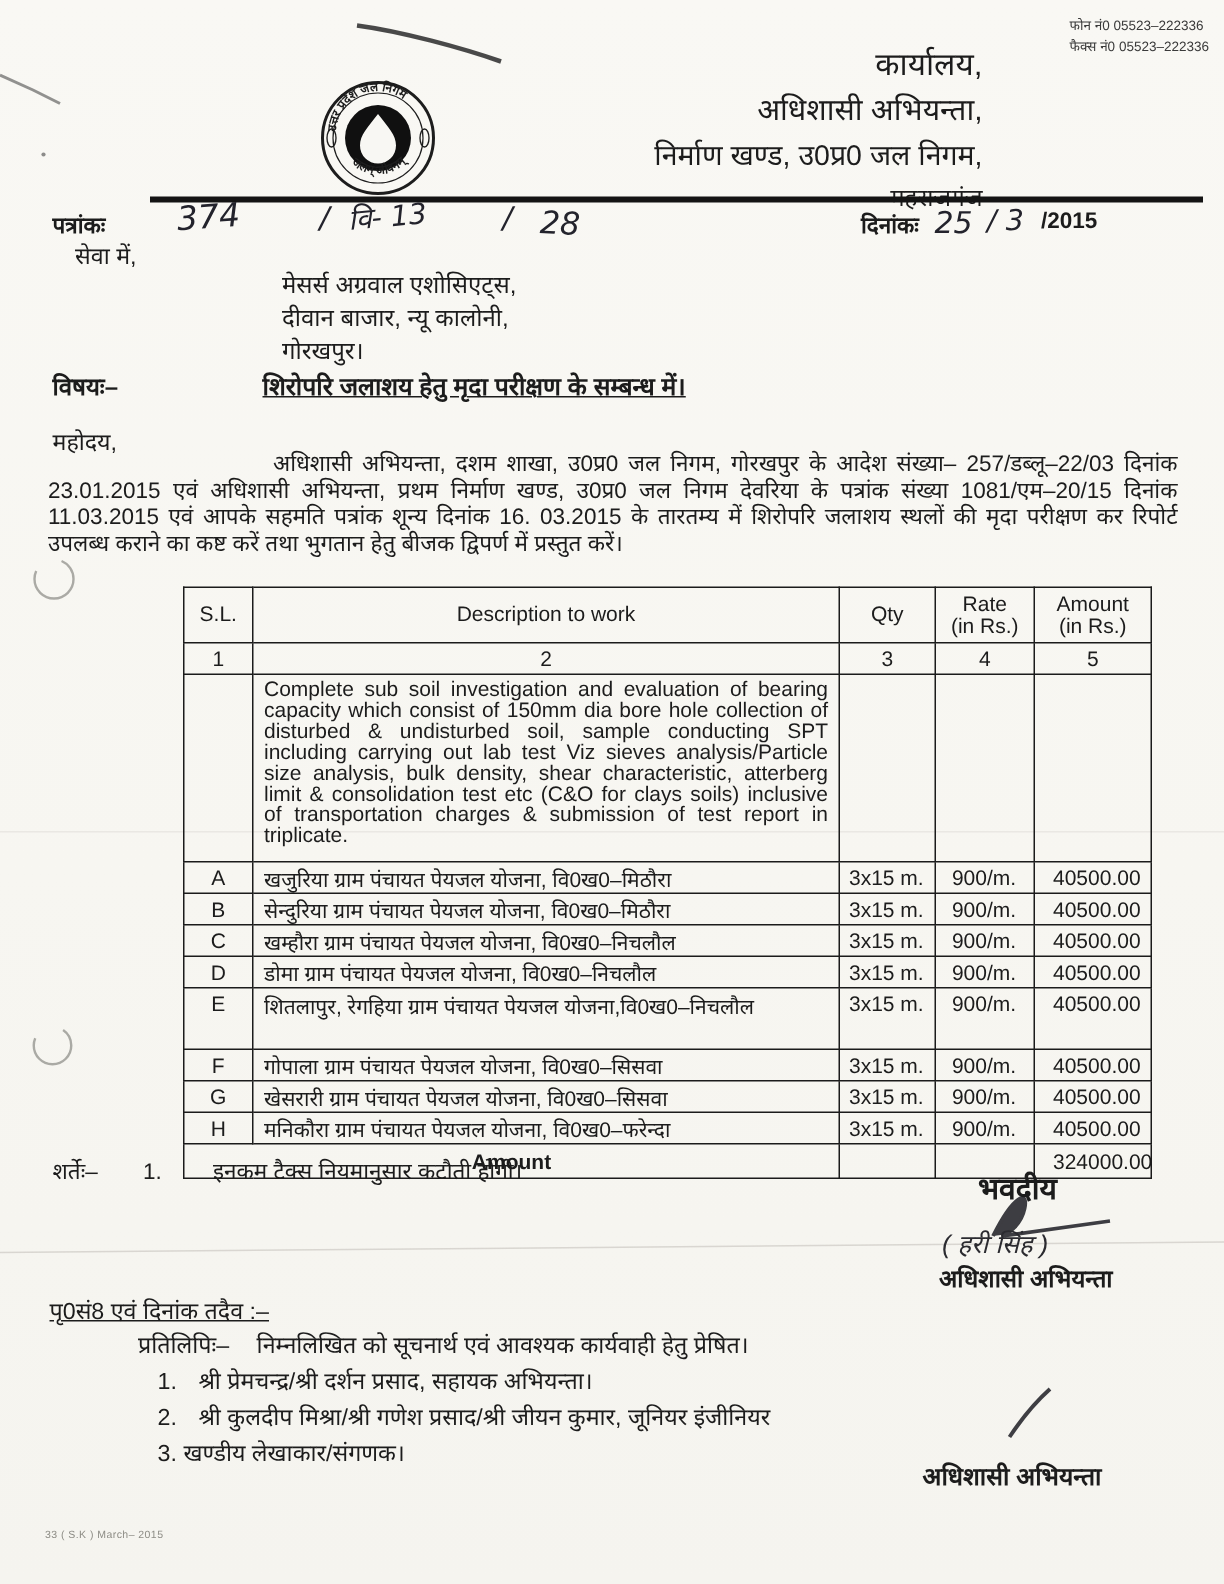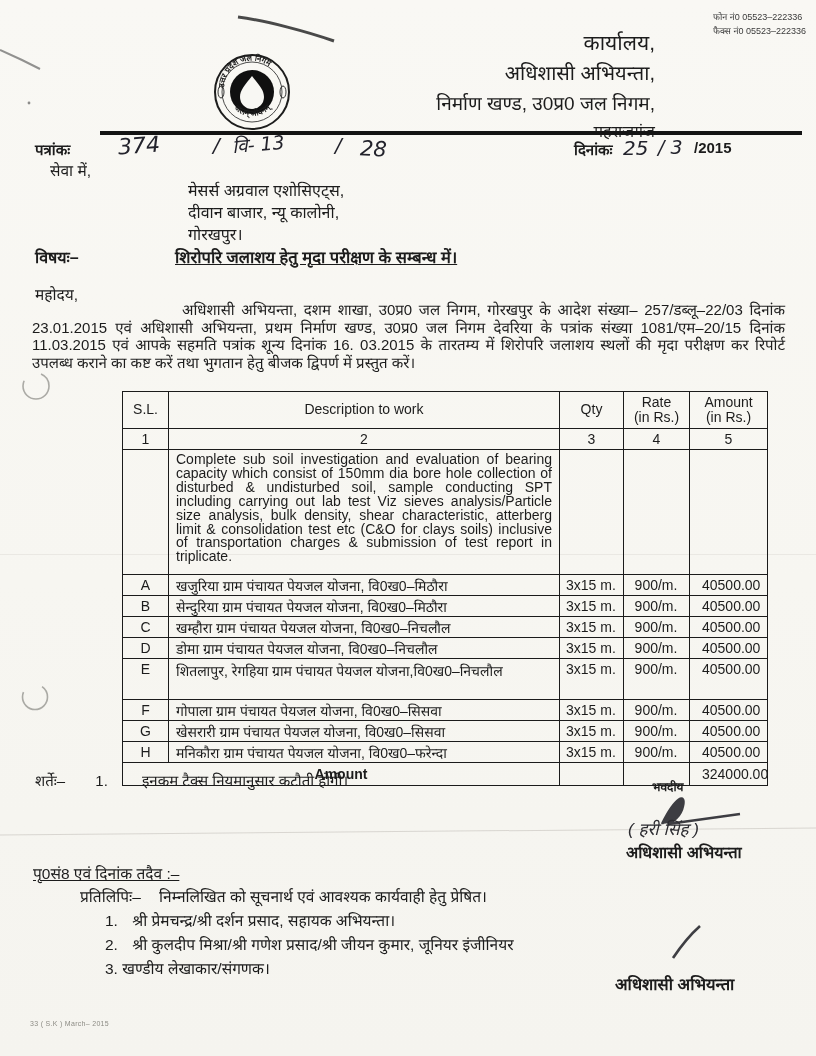--- a/index.html
+++ b/index.html
@@ -31,25 +31,25 @@
   .site{font-size:14.3px;padding-left:7px !important;}
   .sl{text-align:center;}
   .qty{padding-left:6px !important;}
   .rate{text-align:center;padding-right:5px !important;}
   .amt{padding-left:12px !important;}
   .row-h td{height:20px;}
   .row-tall td{height:38px;}
   .total-row td{height:22px;}
   .total-lbl{text-align:center;font-weight:bold;font-size:15px;}
   .terms{left:35px;top:770px;font-size:15px;}
-  .closing-regards{left:652px;top:778px;font-size:12px;font-weight:600;}
+  .closing-regards{left:652px;top:778px;font-size:20px;font-weight:600;}
   .sig-name{left:628px;top:817px;font-size:17px;font-style:italic;color:#2b2b30;}
   .sig-title{left:626px;top:841px;font-size:16px;font-weight:bold;}
   .endorse-ref{left:33px;top:862px;font-size:15.5px;text-decoration:underline;}
-  .copy-line{left:80px;top:885px;font-size:15.5px;}
+  .copy-line{left:92px;top:885px;font-size:15.5px;}
   .copy-item{font-size:15.5px;}
   .bottom-title{left:615px;top:972px;font-size:16.5px;font-weight:bold;}
   .footer-code{left:30px;top:1020px;font-size:7px;color:#8d8c85;letter-spacing:.3px;}
   .fold{position:absolute;left:0;width:816px;height:1px;background:#9a968e;}
   .svgo{position:absolute;left:0;top:0;width:816px;height:1056px;pointer-events:none;}
 </style>
 </head>
 <body>
 
 <div class="page">

